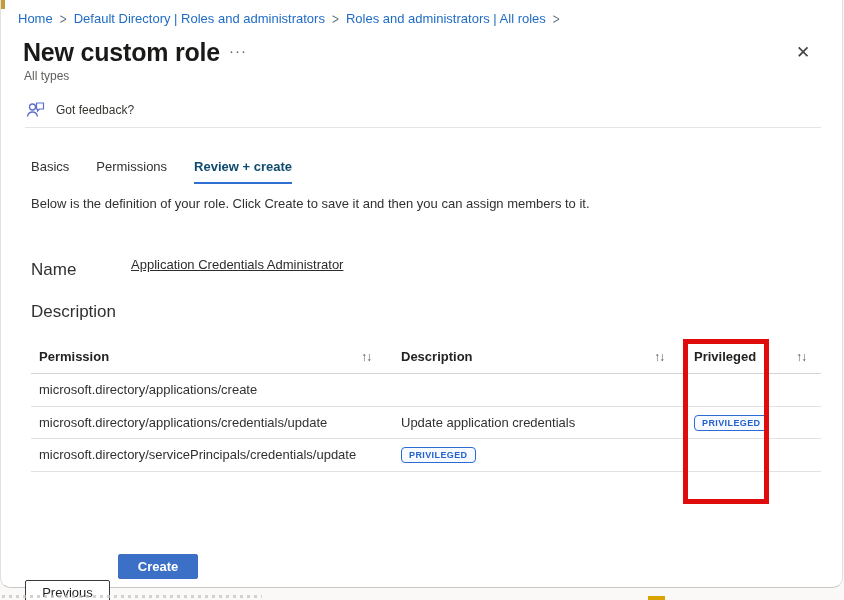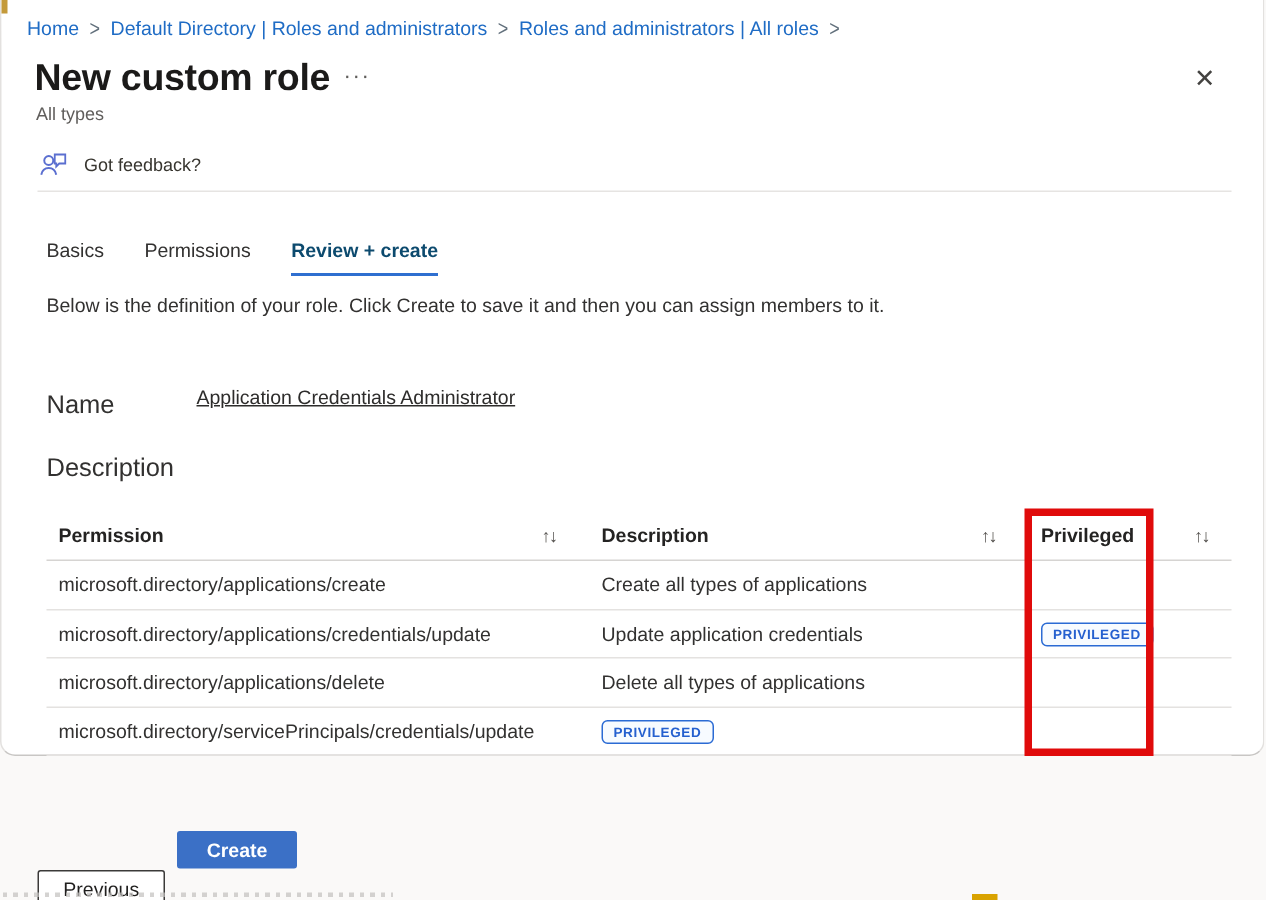--- a/index.html
+++ b/index.html
@@ -6,21 +6,21 @@
   html,body { width: 844px; height: 600px; }
   body {
     font-family: "Liberation Sans", sans-serif;
     background: #faf9f8;
     color: #323130;
     position: relative;
     overflow: hidden;
   }
   .panel {
     position: absolute; left: 0; top: 0;
-    width: 843px; height: 504px;
+    width: 843px; height: 588px;
     background: #ffffff;
     border-left: 1px solid #e3e1df;
     border-right: 1px solid #e3e1df;
     border-bottom: 1px solid #c8c6c4;
     border-radius: 0 0 10px 10px;
   }
   .corner-artifact {
     position: absolute; left: 0; top: 0; width: 4px; height: 9px;
     background: #c49a3a;
   }
@@ -183,34 +183,28 @@
       <span class="h-perm">Permission</span>
       <span class="h-sort"><span class="sort-glyph">↑↓</span></span>
       <span class="h-desc">Description</span>
       <span class="h-sort"><span class="sort-glyph">↑↓</span></span>
       <span class="h-priv">Privileged</span>
       <span class="h-sort h-sort-last"><span class="sort-glyph">↑↓</span></span>
     </div>
 
     <div class="trow">
       <span class="c-perm">microsoft.directory/applications/create</span>
-      <span class="c-desc">Create all types of applications</span>
       <span class="c-priv"><span class="badge" style="visibility: hidden;">PRIVILEGED</span></span>
     </div>
     <div class="trow">
       <span class="c-perm">microsoft.directory/applications/credentials/update</span>
       <span class="c-desc">Update application credentials</span>
       <span class="c-priv"><span class="badge">PRIVILEGED</span></span>
     </div>
     <div class="trow">
-      <span class="c-perm">microsoft.directory/applications/delete</span>
-      <span class="c-desc">Delete all types of applications</span>
-      <span class="c-priv"><span class="badge" style="visibility: hidden;">PRIVILEGED</span></span>
-    </div>
-    <div class="trow">
       <span class="c-perm">microsoft.directory/servicePrincipals/credentials/update</span>
       <span class="c-priv"><span class="badge">PRIVILEGED</span></span>
     </div>
   </div>
 
   <div class="red-highlight"></div>
 
   <button class="btn-previous">Previous</button>
   <button class="btn-create">Create</button>
 

